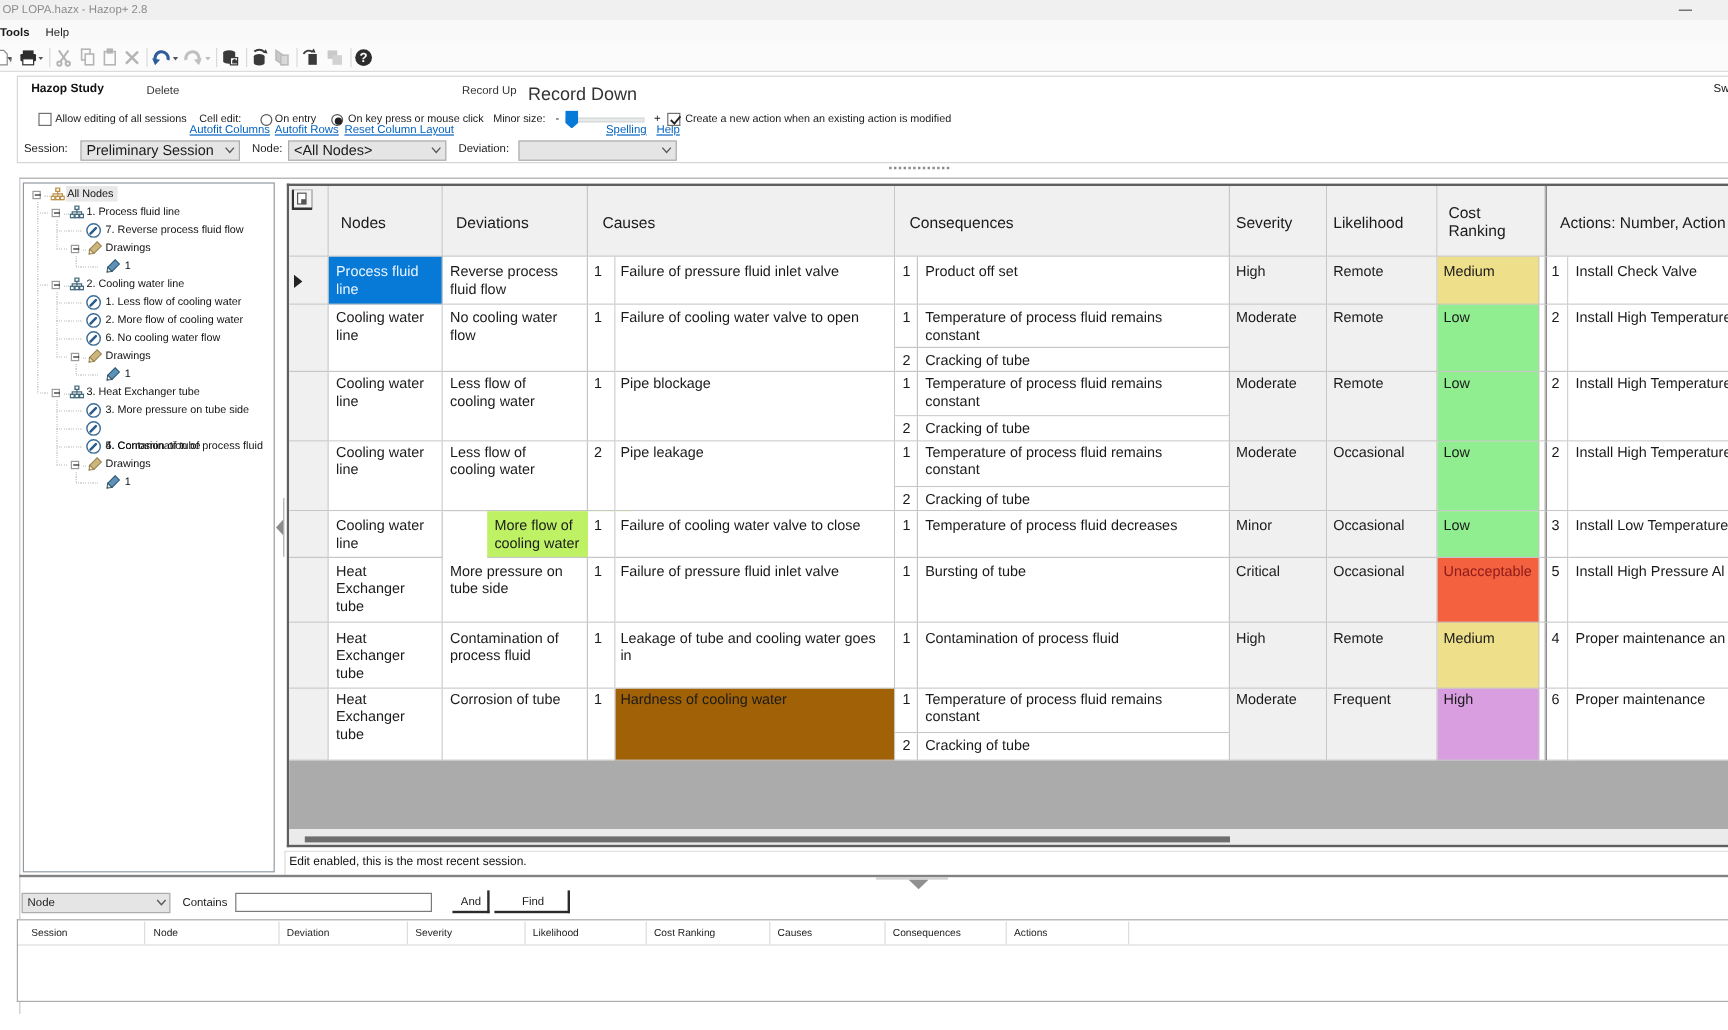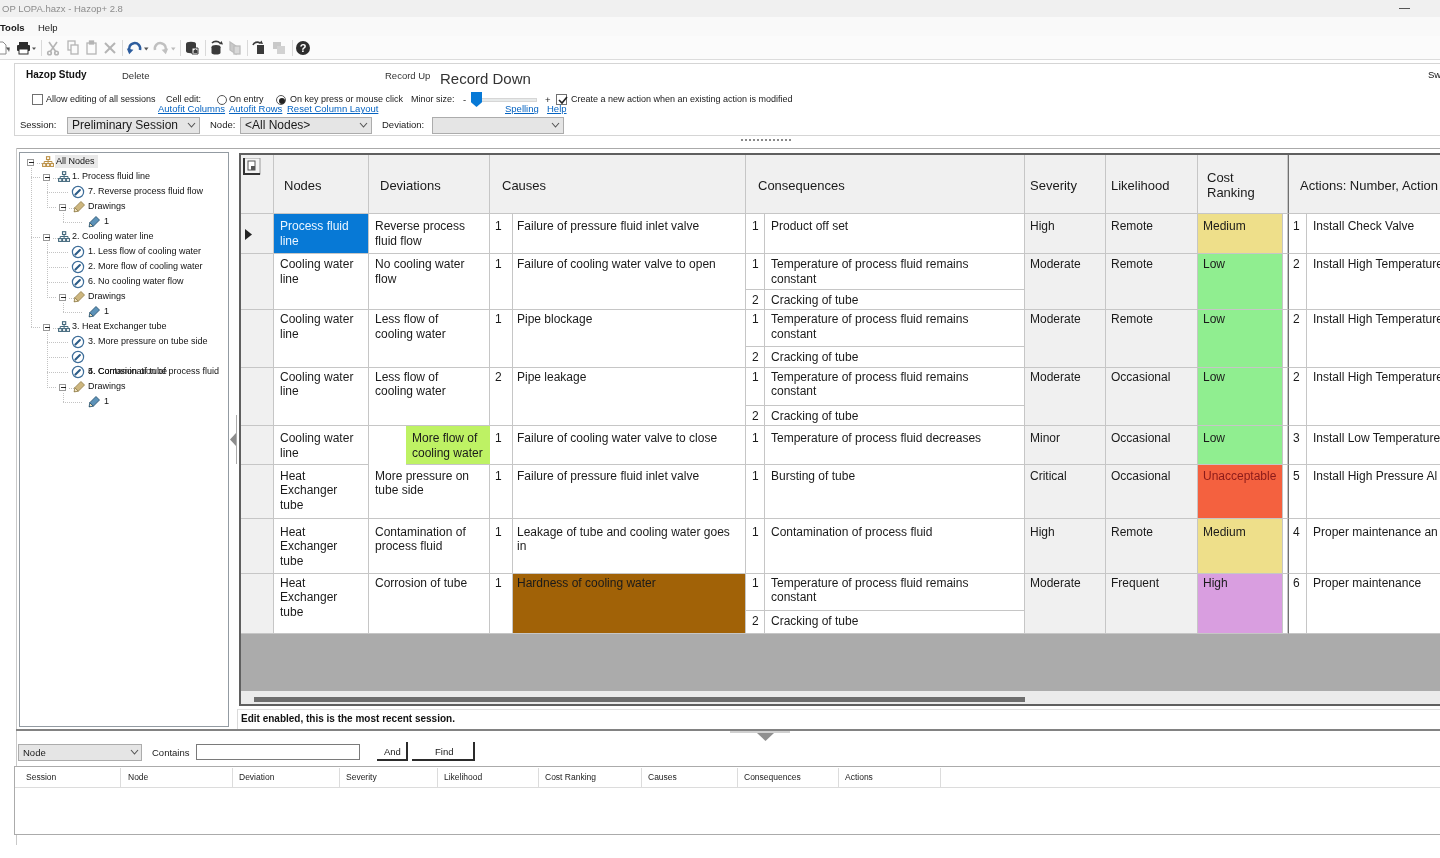--- a/index.html
+++ b/index.html
@@ -446,21 +446,21 @@
 <div class="cell" style="left:1106px;top:574px;width:92px;height:60px;background:#f0f0f0;padding:1.5px 2px 0 5px;color:#1a1a1a;">Frequent</div>
 <div class="cell" style="left:1198px;top:574px;width:85px;height:60px;background:#d99ee0;padding:1.5px 2px 0 5px;color:#1a1a1a;">High</div>
 <div class="cell" style="left:1283px;top:574px;width:5px;height:60px;background:#fff;padding:0;color:#1a1a1a;"></div>
 <div class="cell" style="left:1288px;top:574px;width:19px;height:60px;background:#fff;border-left:1px solid #707070;padding:1.5px 0 0 4px;">6</div>
 <div class="cell" style="left:1307px;top:574px;width:134px;height:60px;background:#fff;padding:1.5px 2px 0 6px;color:#1a1a1a;white-space:nowrap;">Proper maintenance</div>
 <div class="ab" style="left:241px;top:634px;width:1199px;height:57px;background:#ababab;"></div>
 <div class="ab" style="left:241px;top:691px;width:1199px;height:13px;background:#ebebeb;"></div>
 <div class="ab" style="left:254px;top:697px;width:771px;height:5px;background:#6e6e6e;"></div>
 <div class="ab" style="left:239px;top:704px;width:1201px;height:2px;background:#5f5f5f;"></div>
 <div class="ab" style="left:237px;top:709px;width:1203px;height:20px;background:#fff;border-top:1px solid #e0e0e0;border-left:1px solid #dadada;"></div>
-<div class="t" style="left:241px;top:713px;font-size:10px;color:#111;font-weight:bold;">Edit enabled, this is the most recent session.</div>
+<div class="t" style="left:241px;top:713px;font-size:10px;color:#111;font-weight:normal;">Edit enabled, this is the most recent session.</div>
 <div class="ab" style="left:16px;top:729px;width:1424px;height:1.5px;background:#828282;"></div>
 <div class="ab" style="left:730px;top:731px;width:60px;height:2px;background:#d0d0d0;"></div>
 <svg class="ab" style="left:757px;top:733px" width="17" height="8">
     <path d="M0 0 h17 l-8.5 8 z" fill="#909090"></path>
   </svg>
 <div class="combo" style="left:18px;top:744px;width:124px;height:17px;">Node</div>
 <svg class="ab" style="left:130px;top:749px" width="9" height="7">
     <path d="M1 1 l3.5 4 3.5-4" stroke="#555" stroke-width="1.1" fill="none"></path>
   </svg>
 <div class="t" style="left:152px;top:747px;font-size:9.5px;color:#1a1a1a;font-weight:normal;">Contains</div>

